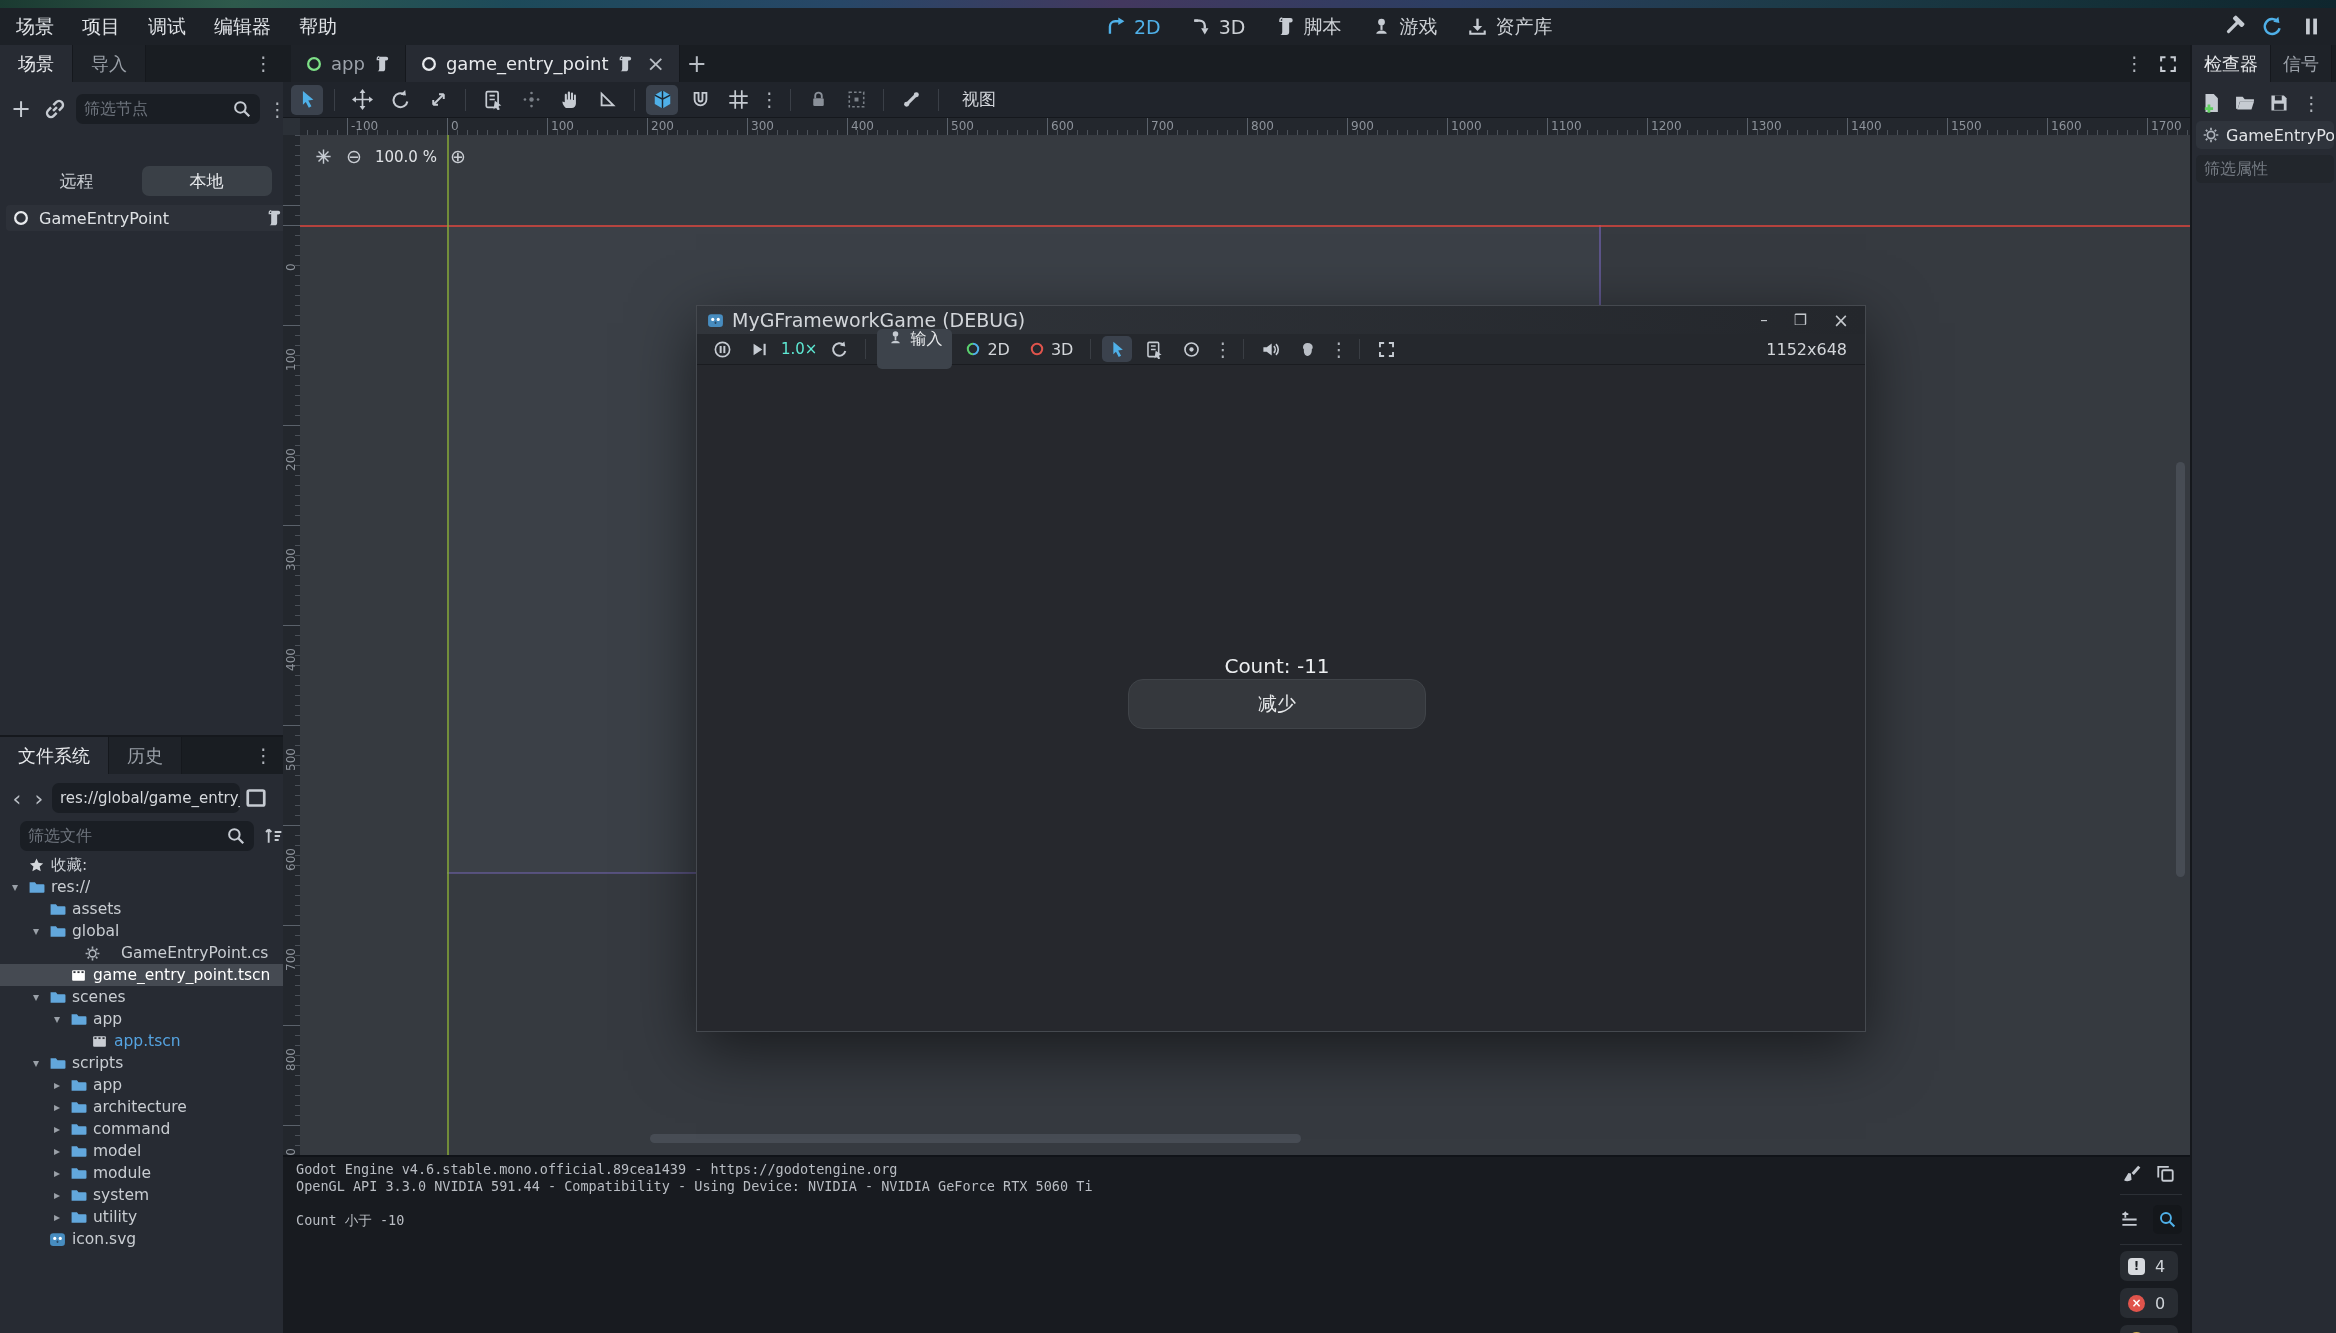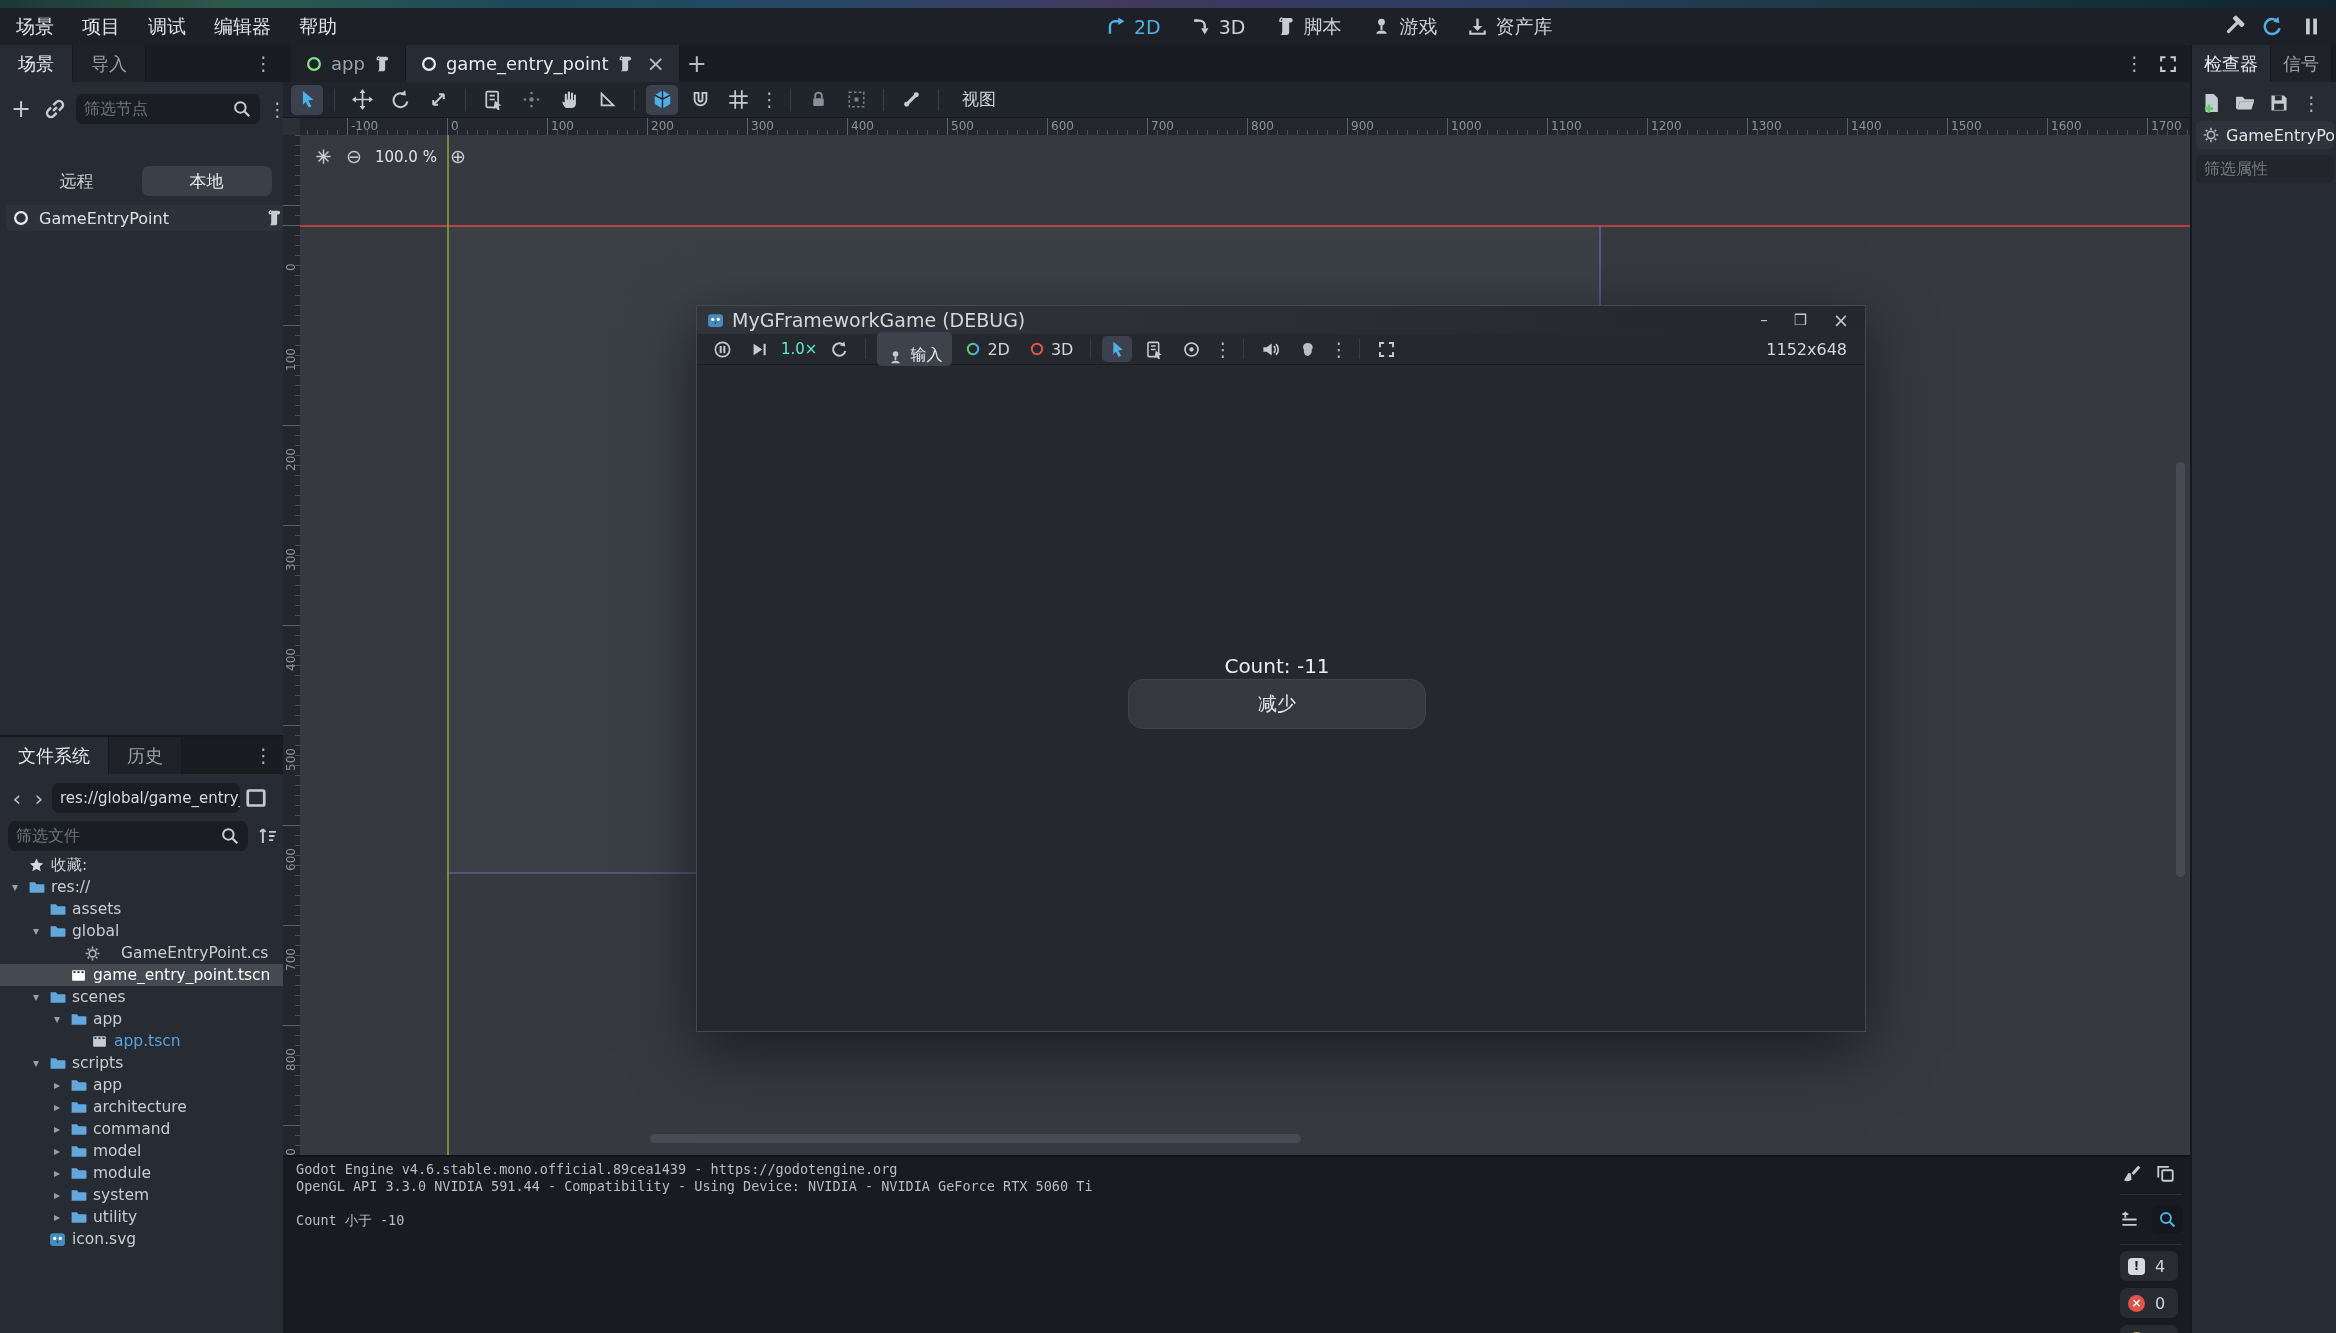--- a/index.html
+++ b/index.html
@@ -40,21 +40,21 @@
   #root-node-row .lbl{font-size:16px;color:#dfe2e5;}
   #root-node-row .i{width:18px;height:18px;}
   #root-node-row .script{margin-left:auto;}
   
   #fs-dock{left:0;top:735px;width:283px;height:598px;background:#272b33;border-right:2px solid #15181d;border-top:2px solid #15181d;}
   #fs-tabbar{left:0;top:0;width:283px;height:37px;}
   #fs-tabbar .dots{margin-left:auto;align-self:center;padding-right:10px;}
   #fs-pathrow{left:0;top:45px;width:283px;height:32px;gap:4px;padding-left:8px;box-sizing:border-box;}
   .chev{color:#b9bec5;font-size:22px;width:18px;text-align:center;}
   #fs-path{width:188px;height:30px;background:#1a1e24;border-radius:7px;color:#d6d9dd;font-size:15px;line-height:30px;padding:0 8px;white-space:nowrap;overflow:hidden;box-sizing:border-box;}
-  #fs-filterrow{left:0;top:83px;width:283px;height:32px;gap:8px;padding-left:8px;box-sizing:border-box;}
+  #fs-filterrow{left:0;top:83px;width:283px;height:32px;gap:8px;padding-left:20px;box-sizing:border-box;}
   #tree{left:0;top:117px;width:283px;}
   .trow{display:flex;align-items:center;height:22px;font-size:15.5px;color:#c9cdd2;gap:6px;padding-left:8px;}
   .trow .arr{width:14px;font-size:12px;color:#9aa0a8;text-align:center;flex:none;}
   .trow .i{width:17px;height:17px;flex:none;}
   .trow.sel{background:#454a52;color:#ffffff;}
   .trow.accent{color:#55a3e0;}
   .trow .tlabel{white-space:nowrap;overflow:hidden;}
   
   #center{left:283px;top:45px;width:1907px;height:1110px;background:#20242b;}
   #scene-tabbar{left:0;top:0;width:1907px;height:37px;background:#191d22;display:flex;align-items:stretch;}
@@ -97,21 +97,21 @@
   
   #gamewin{left:396px;top:170px;width:1170px;height:727px;background:#26282d;border:1px solid #45494f;box-shadow:0 18px 60px rgba(0,0,0,.55);box-sizing:border-box;}
   #gw-title{left:0;top:0;width:100%;height:28px;background:linear-gradient(90deg,#31353b,#24272c);display:flex;align-items:center;padding:0 10px;box-sizing:border-box;gap:8px;}
   #gw-title .i{width:17px;height:17px;}
   #gw-title-text{font-size:19px;color:#d3d6da;}
   #gw-ctrls{margin-left:auto;display:flex;gap:26px;align-items:center;color:#c3c7cc;font-size:15px;padding-right:6px;}
   #gw-toolbar{left:0;top:28px;width:100%;height:31px;background:#25282d;border-bottom:1px solid #1a1c20;display:flex;align-items:center;gap:7px;padding:0 10px;box-sizing:border-box;}
   #gw-toolbar .tbtn{height:26px;width:30px;}
   #gw-toolbar .tbtn .i{width:19px;height:19px;}
   .gw-txt{font-size:15px;color:#5eead4;}
-  #gw-input{display:flex;align-items:flex-end;gap:6px;background:#3d434b;border-radius:5px;height:34px;padding:0 10px;font-size:16px;color:#e8eaec;}
+  #gw-input{display:flex;align-items:flex-start;gap:6px;background:#3d434b;border-radius:5px;height:40px;padding:0 10px;font-size:16px;color:#e8eaec;}
   #gw-input .i{width:17px;height:17px;}
   .gw-dim{display:flex;align-items:center;gap:6px;font-size:16px;color:#d3d6da;padding:0 6px;}
   .gw-dim .i{width:16px;height:16px;}
   #gw-res{margin-left:auto;font-size:16px;color:#d3d6da;padding-right:8px;}
   .gw-sep{width:1px;height:20px;background:#3a3e44;margin:0 4px;}
   #gw-btn-inc{left:431px;top:295px;width:298px;height:48px;background:#1d2023;border:1px solid #34373c;border-radius:3px;display:flex;align-items:center;justify-content:center;font-size:19px;color:#e6e8ea;box-sizing:border-box;}
   #gw-count{left:431px;top:348px;width:298px;height:22px;text-align:center;font-size:20px;color:#eceef0;}
   #gw-btn-dec{left:431px;top:373px;width:298px;height:50px;background:#35383d;border:1px solid #404449;border-radius:15px;display:flex;align-items:center;justify-content:center;font-size:19px;color:#e6e8ea;box-sizing:border-box;}
   
   #bottom-panel{left:283px;top:1155px;width:1907px;height:178px;background:#181b20;border-top:2px solid #101318;}

